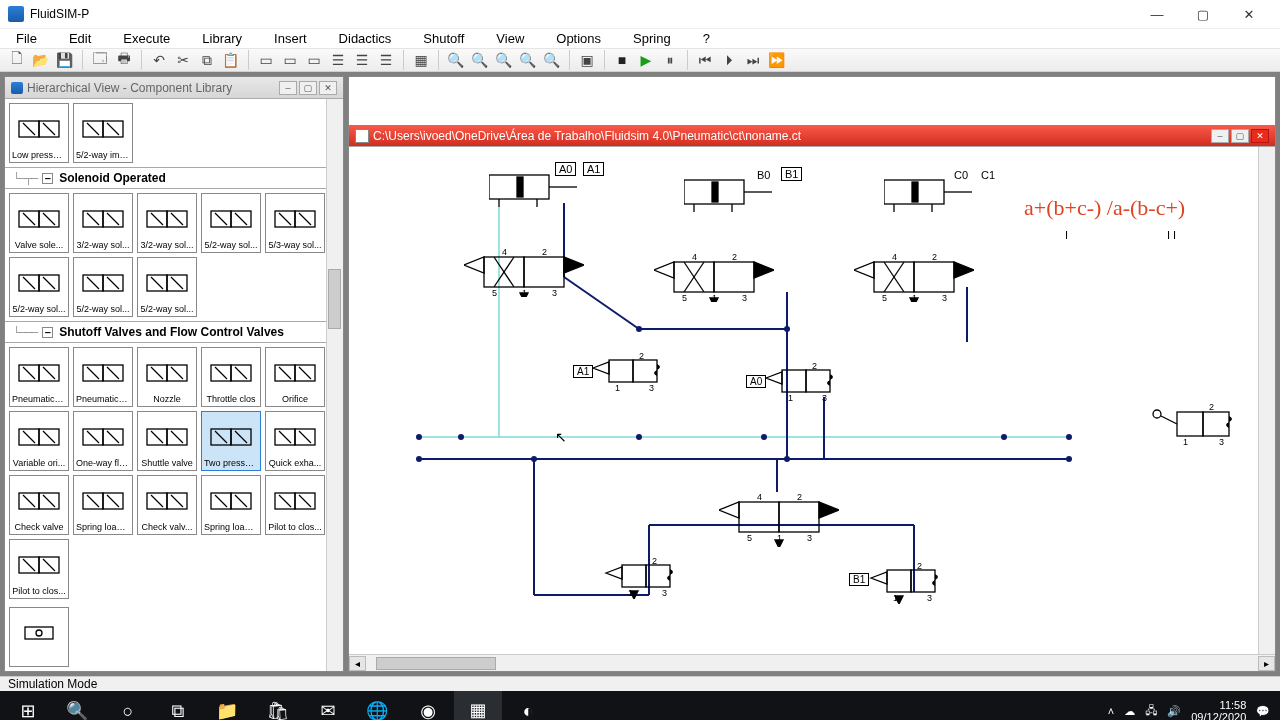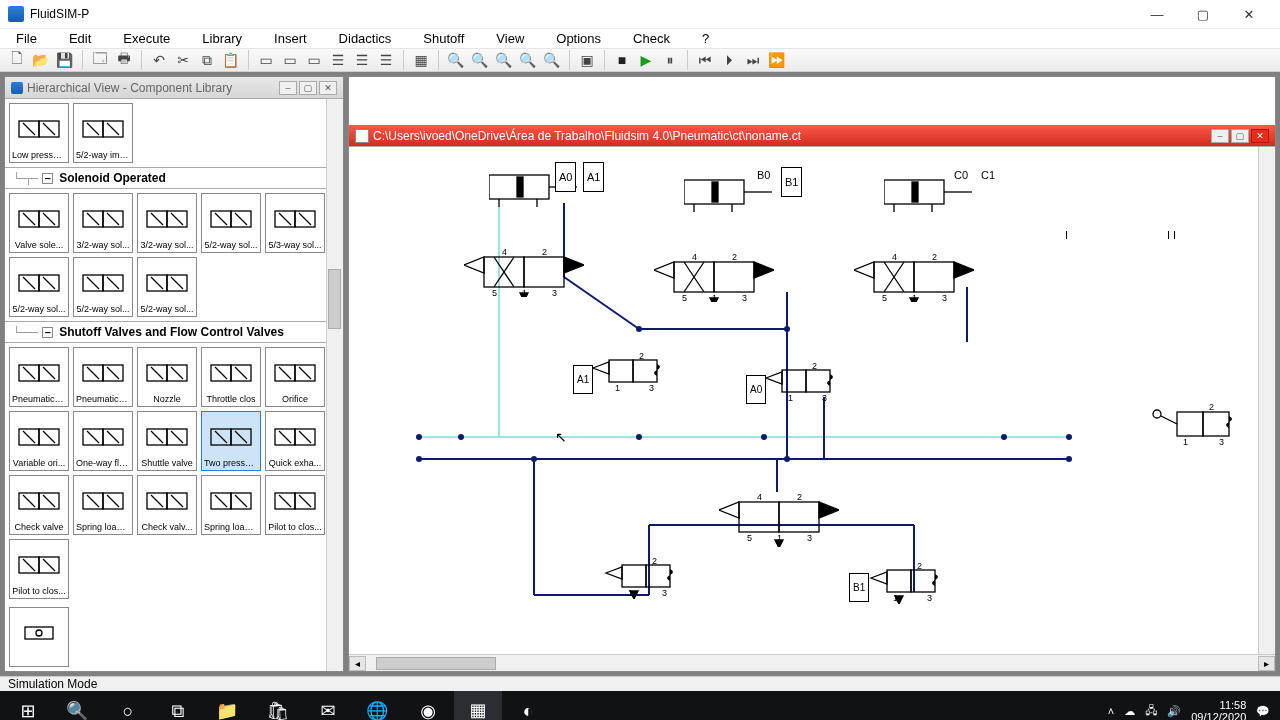--- a/index.html
+++ b/index.html
@@ -34,21 +34,21 @@
 .lib-item.selected { background: #cce4f7; border-color: #2b7ed8; }
 .lib-symbol { flex: 1; width: 100%; display: flex; align-items: center; justify-content: center; }
 .lib-label { white-space: nowrap; overflow: hidden; text-overflow: ellipsis; width: 100%; }
 .lib-header { background: #fff; border-top: 1px solid #aaa; border-bottom: 1px solid #aaa; padding: 3px 8px; font-size: 12px; font-weight: bold; display: flex; align-items: center; gap: 6px; }
 .tree-lines { color: #888; font-size: 11px; letter-spacing: -2px; }
 .minus { width: 11px; height: 11px; border: 1px solid #888; display: inline-flex; align-items: center; justify-content: center; font-size: 11px; line-height: 1; background: #fff; }
 
 .canvas-body { flex: 1; position: relative; background: #fff; overflow: hidden; }
 .sym { position: absolute; font-size: 10px; }
 .sym svg { display: block; }
-.port-label { position: absolute; font-size: 11px; background: #fff; border: 1px solid #000; padding: 8px 3px; }
+.port-label { position: absolute; font-size: 11px; background: #fff; border: 1px solid #000; padding: 0 3px; }
 .plain-label { position: absolute; font-size: 11px; }
 .formula { position: absolute; color: #d42; font-size: 22px; font-family: "Times New Roman", serif; }
 .hscroll { height: 17px; background: #f0f0f0; border-top: 1px solid #ccc; display: flex; align-items: center; }
 .hscroll .arrow { width: 17px; height: 15px; background: #e6e6e6; border: 1px solid #bbb; font-size: 10px; display: flex; align-items: center; justify-content: center; }
 .hscroll .track { flex: 1; height: 15px; background: #f0f0f0; position: relative; }
 .hscroll .thumb { position: absolute; left: 10px; width: 120px; height: 13px; top: 1px; background: #cdcdcd; border: 1px solid #aaa; }
 
 .statusbar { height: 20px; background: #f0f0f0; border-top: 1px solid #ccc; font-size: 12px; display: flex; align-items: center; padding: 0 8px; }
 
 .taskbar { height: 40px; background: #101215; display: flex; align-items: center; justify-content: space-between; padding: 0 4px; }
@@ -86,21 +86,21 @@
 <div class="menubar">
   <span class="menu-item">File</span>
   <span class="menu-item">Edit</span>
   <span class="menu-item">Execute</span>
   <span class="menu-item">Library</span>
   <span class="menu-item">Insert</span>
   <span class="menu-item">Didactics</span>
   <span class="menu-item">Shutoff</span>
   <span class="menu-item">View</span>
   <span class="menu-item">Options</span>
-  <span class="menu-item">Check</span>
+  <span class="menu-item">Spring</span>
   <span class="menu-item">?</span>
 </div>
 
 <div class="toolbar">
   <div class="tbtn">🗋</div>
   <div class="tbtn">📂</div>
   <div class="tbtn">💾</div>
   <div class="tsep"></div>
   <div class="tbtn">🗔</div>
   <div class="tbtn">🖶</div>
@@ -547,20 +547,21 @@
             <rect x="0" y="8" width="60" height="24"></rect>
             <line x1="60" y1="20" x2="88" y2="20"></line>
             <rect x="28" y="10" width="6" height="20" class="fill"></rect>
             <polyline points="10,40 10,32"></polyline>
             <polyline points="48,40 48,32"></polyline>
           </svg>
       </div>
       <div class="plain-label" style="left:605px;top:22px">C0</div>
       <div class="plain-label" style="left:632px;top:22px">C1</div>
 
+      <div class="formula" style="left:675px;top:48px">a+(b+c-) /a-(b-c+)</div>
       <div class="plain-label" style="left:716px;top:82px">I</div>
       <div class="plain-label" style="left:818px;top:82px">I I</div>
 
       <div class="sym" style="left:115px;top:100px">
         <svg class="pne" width="120" height="50">
           <rect x="20" y="10" width="40" height="30"></rect>
             <rect x="60" y="10" width="40" height="30"></rect>
           <polygon points="0,18 20,10 20,26"></polygon>
             <polygon points="120,18 100,10 100,26" class="fill"></polygon>
           <text x="38" y="8" font-size="9">4</text>

